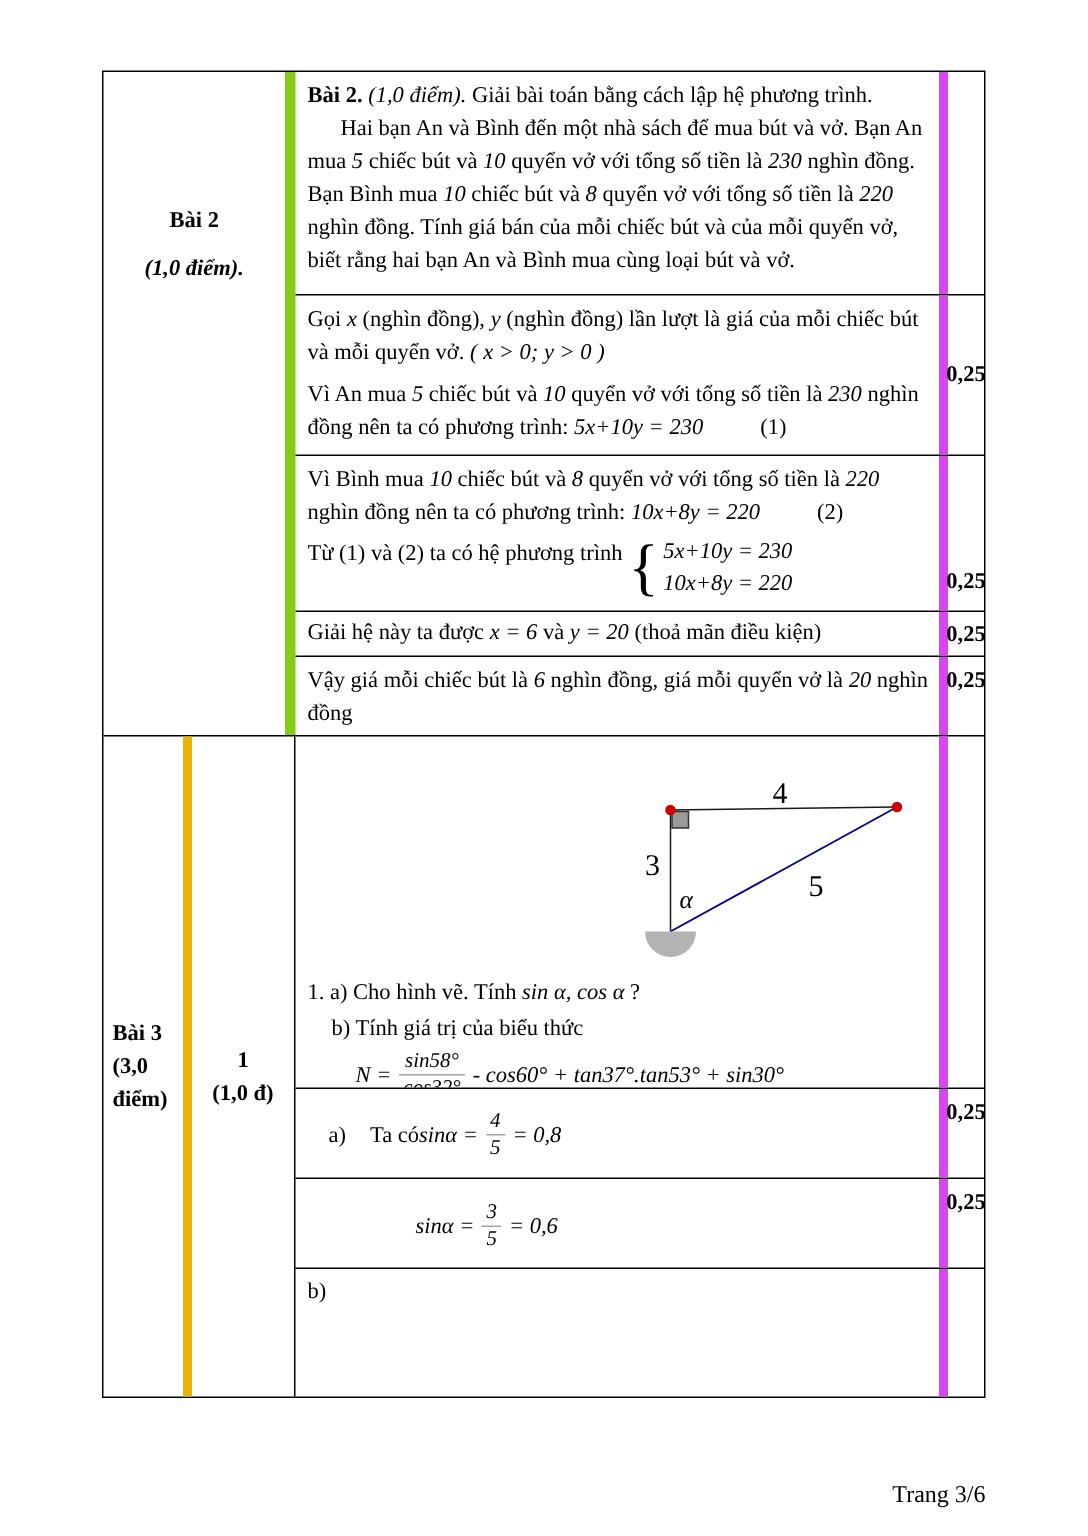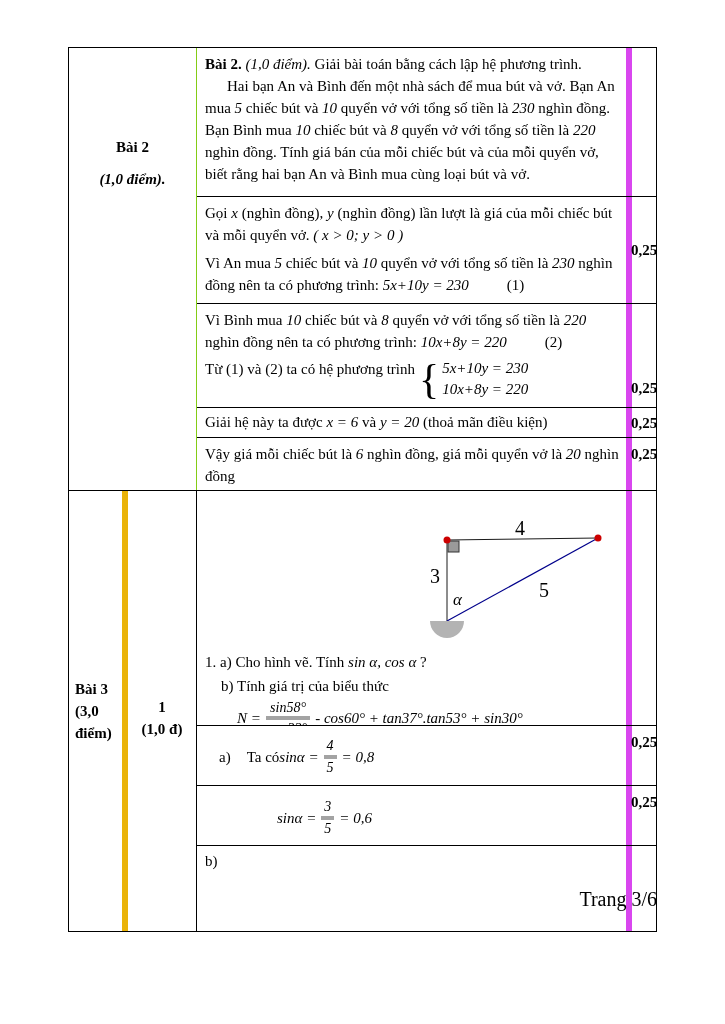--- a/index.html
+++ b/index.html
@@ -13,21 +13,21 @@
 
   .exam-table {
     position:absolute; left:68px; top:47px; width:589px;
     border:1px solid #000; font-size:15px; line-height:22px;
   }
   .block { display:flex; }
   .b2 { border-bottom:1px solid #000; height:443px; }
   .b3 { height:440px; }
 
   .b2-label {
-    width:128px; border-right:1px solid #84cc16; text-align:center;
+    width:128px; border-right:7px solid #84cc16; text-align:center;
     padding-top:88px;
   }
   .b2-label .pts { margin-top:10px; }
 
   .b2-right, .b3-right { flex:1; display:flex; flex-direction:column; min-width:0; }
 
   .subrow { display:flex; border-bottom:1px solid #000; overflow:hidden; }
   .b2-right .subrow:last-child, .b3-right .subrow:last-child { border-bottom:none; }
   .r1 { height:149px; } .r2 { height:107px; } .r3 { height:104px; } .r4 { height:30px; } .r5 { flex:1; }
   .m1 { height:235px; } .ra2 { height:60px; } .rb2 { height:60px; } .rc2 { flex:1; }
@@ -47,42 +47,42 @@
   .tag { margin-left:38px; }
   .indent { text-indent:22px; }
   .mt6 { margin-top:6px; }
 
   .sysline { display:flex; align-items:flex-start; margin-top:5px; }
   .sys { display:inline-flex; align-items:center; margin-left:4px; }
   .sys .brace { font-size:42px; line-height:1; font-weight:normal; margin-right:3px; }
   .sys .sysl { display:block; font-style:italic; line-height:21px; }
 
   .frac { display:inline-block; text-align:center; vertical-align:middle; line-height:1.1; margin:0 5px; font-style:italic; font-size:14px; }
-  .frac .top { display:block; border-bottom:4px solid #a3a3a3; padding:0 3px 1px; }
+  .frac .top { display:block; border-bottom:1px solid #a3a3a3; padding:0 3px 1px; }
   .frac .bot { display:block; padding:1px 3px 0; }
 
   .b3-lab1 { width:59px; border-right:6px solid #eab308; display:flex; flex-direction:column; justify-content:center; padding-left:6px; font-weight:bold; }
   .b3-lab2 { width:69px; border-right:1px solid #000; display:flex; flex-direction:column; justify-content:center; align-items:center; font-weight:bold; padding-top:14px; }
   .b3-lab1 span, .b3-lab2 span { display:block; }
 
   .b3main-content { flex:1; padding:0; min-width:0; }
   .fig { display:block; }
   .q1 { padding-left:8px; }
   .qb { padding-left:24px; margin-top:2px; }
   .formula { padding-left:40px; margin-top:3px; font-style:italic; display:flex; align-items:center; line-height:26px; }
 
   .ansa { padding-left:22px; padding-top:6px; display:flex; align-items:center; }
   .ansb { padding-left:80px; padding-top:8px; display:flex; align-items:center; font-style:italic; }
   .gap { margin-left:16px; }
   .partb { padding-top:4px; }
 
   .fig .lbl { font-size:20px; fill:#000; font-family:"Liberation Serif", serif; }
   .fig .alph { font-size:17px; font-style:italic; fill:#000; font-family:"Liberation Serif", serif; }
 
-  .footer { position:absolute; top:888px; right:68px; font-size:20px; }
+  .footer { position:absolute; top:988px; right:68px; font-size:16px; }
 </style>
 </head>
 <body>
 
 <div class="page">
   <div class="exam-table">
 
     <div class="block b2">
       <div class="b2-label">
         <div class="b">Bài 2</div>

